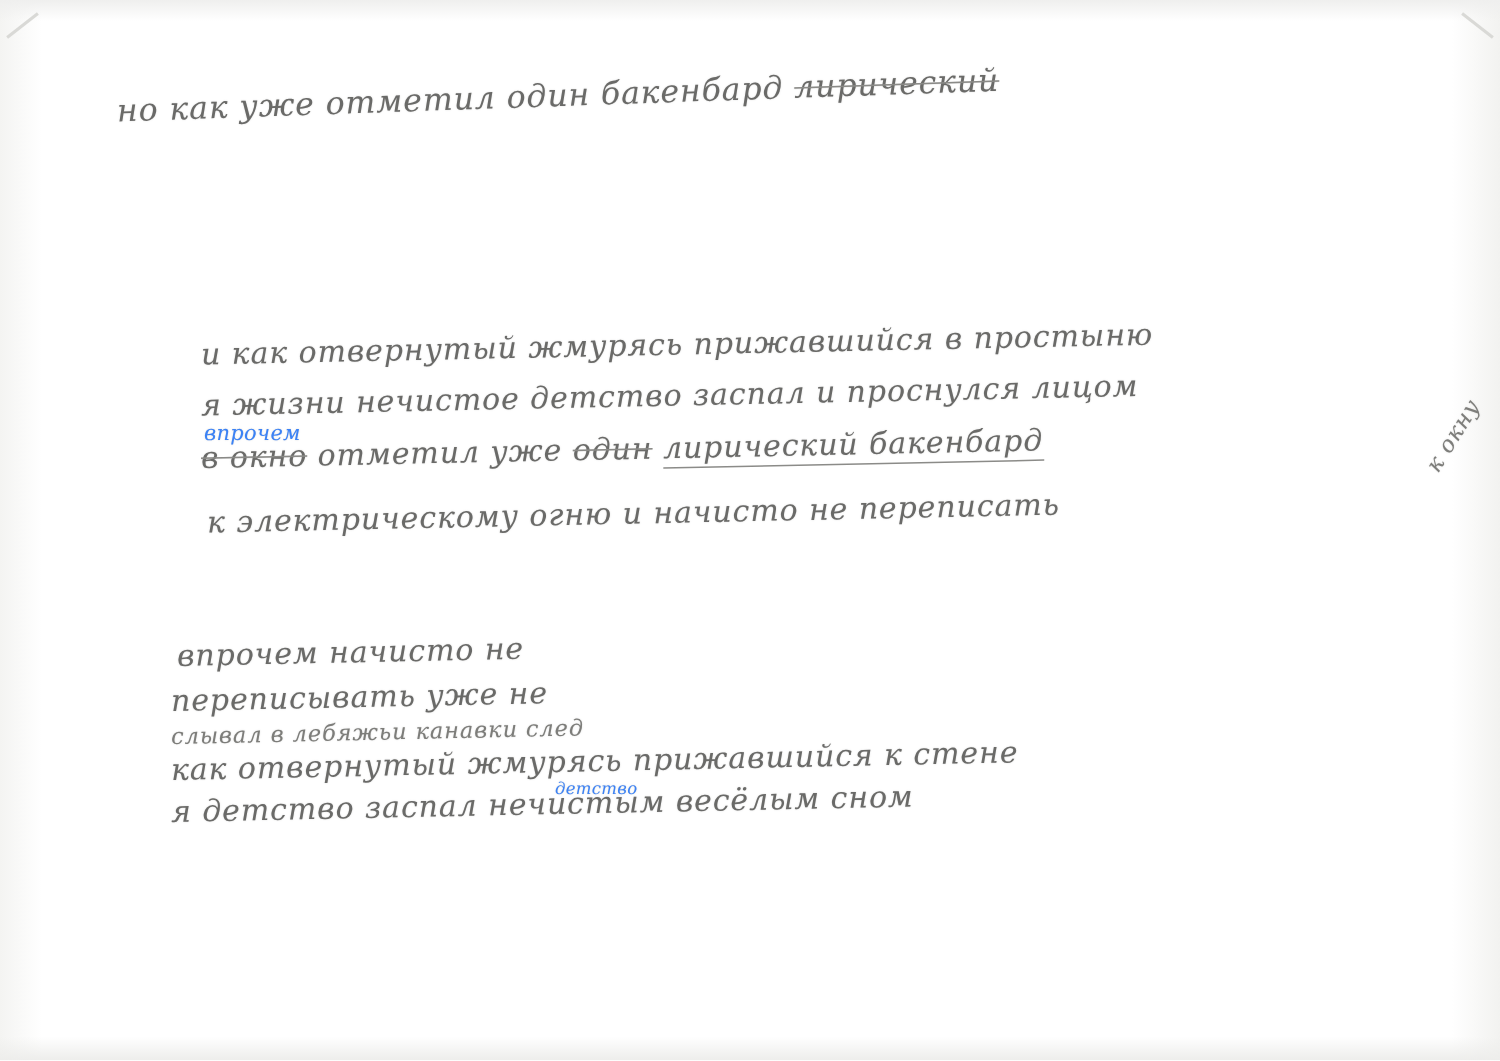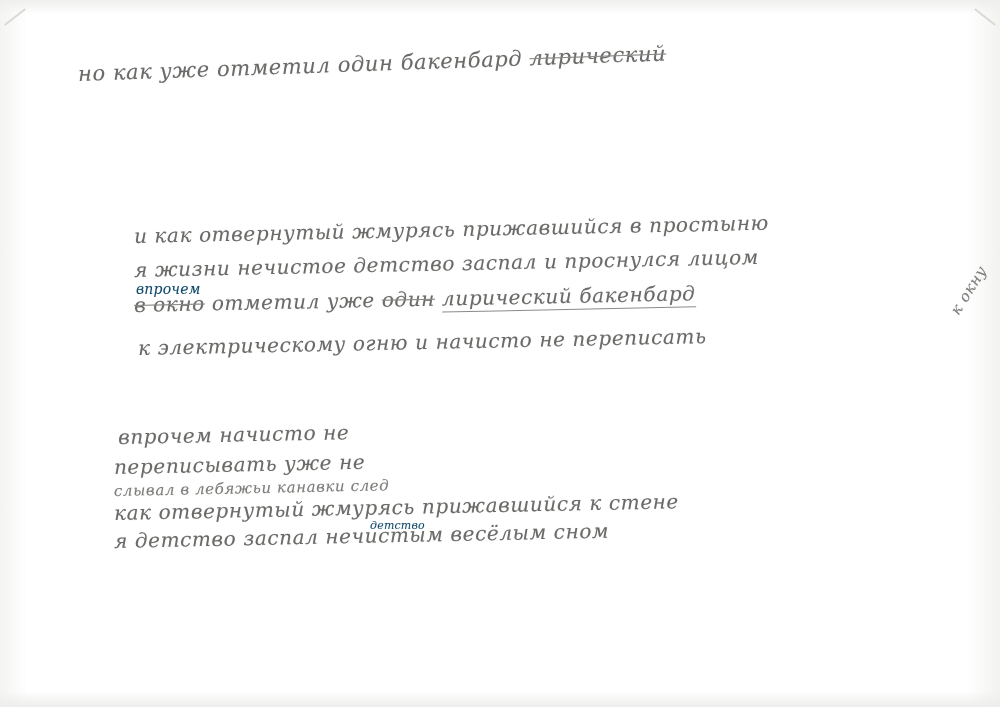--- a/index.html
+++ b/index.html
@@ -51,21 +51,21 @@
     position: absolute;
     white-space: nowrap;
     color: #6a6a68;
     font-family: "DejaVu Serif", serif;
     font-style: italic;
     font-weight: 400;
     letter-spacing: 0.6px;
     text-shadow: 0 0 1px rgba(120,120,118,0.35);
   }
   .hw.light { color: #7d7d7a; }
-  .hw.faint { color: #0c4a6e; }
+  .hw.faint { color: #3b82f6; }
   .hw.tiny  { letter-spacing: 0.2px; }
 
   .struck {
     text-decoration: line-through;
     text-decoration-thickness: 1px;
     text-decoration-color: #8a8a87;
   }
   .underlined {
     border-bottom: 1px solid #8b8b88;
     padding-bottom: 1px;

